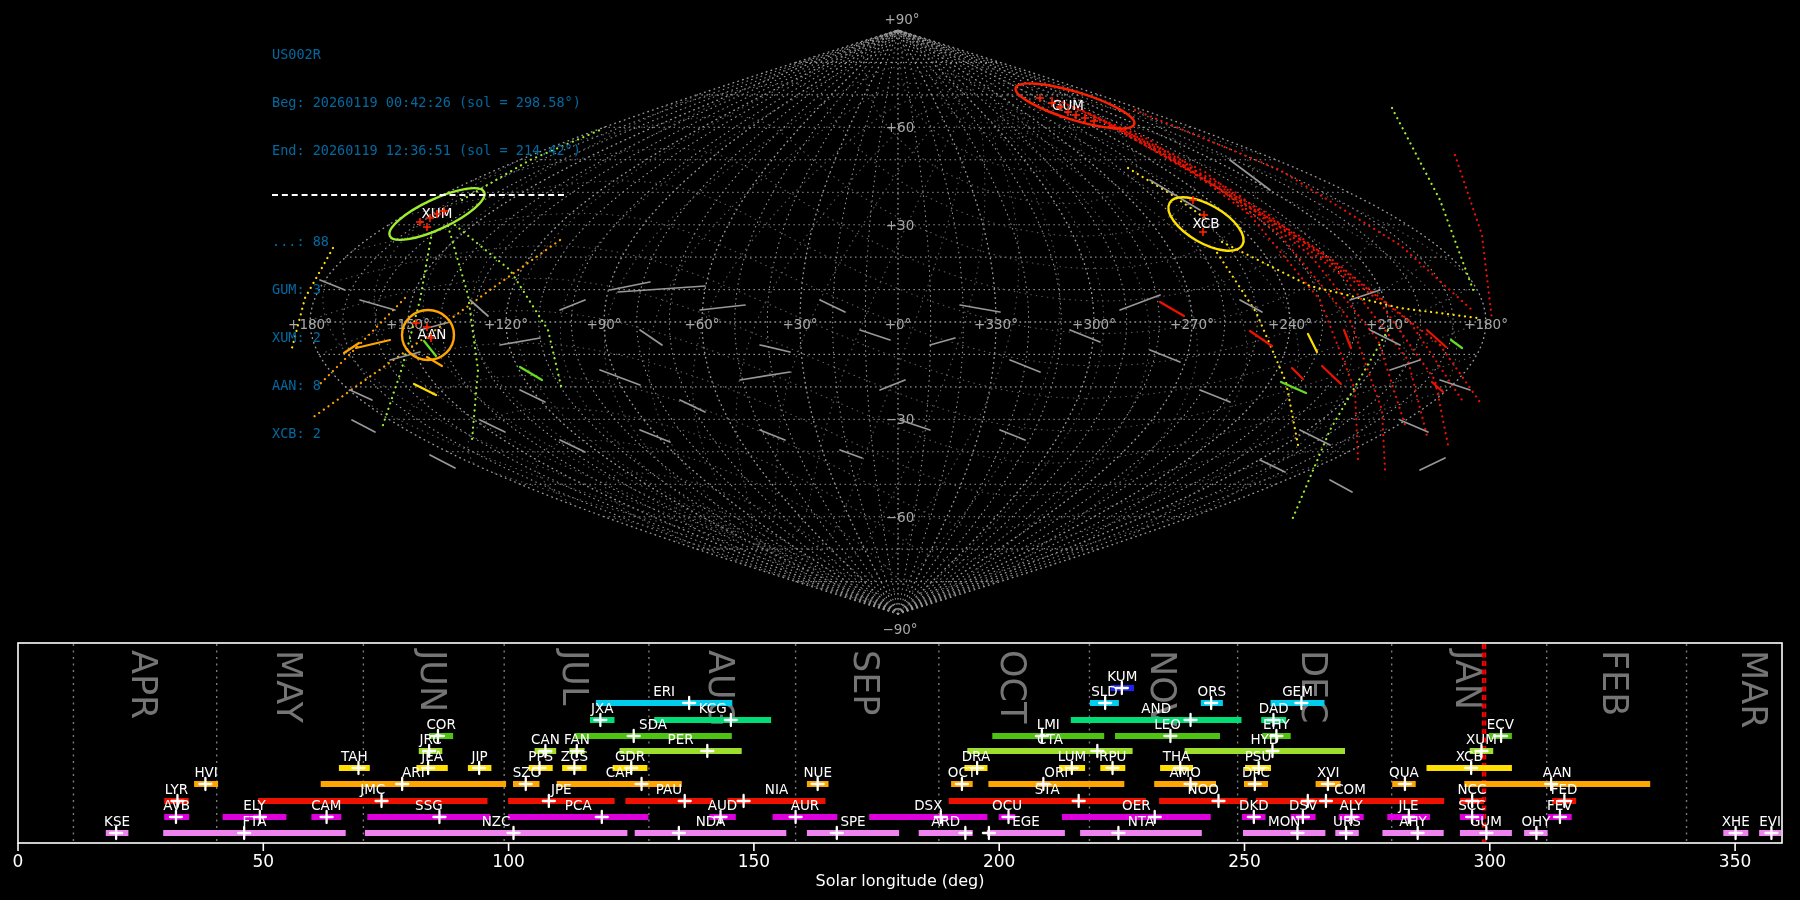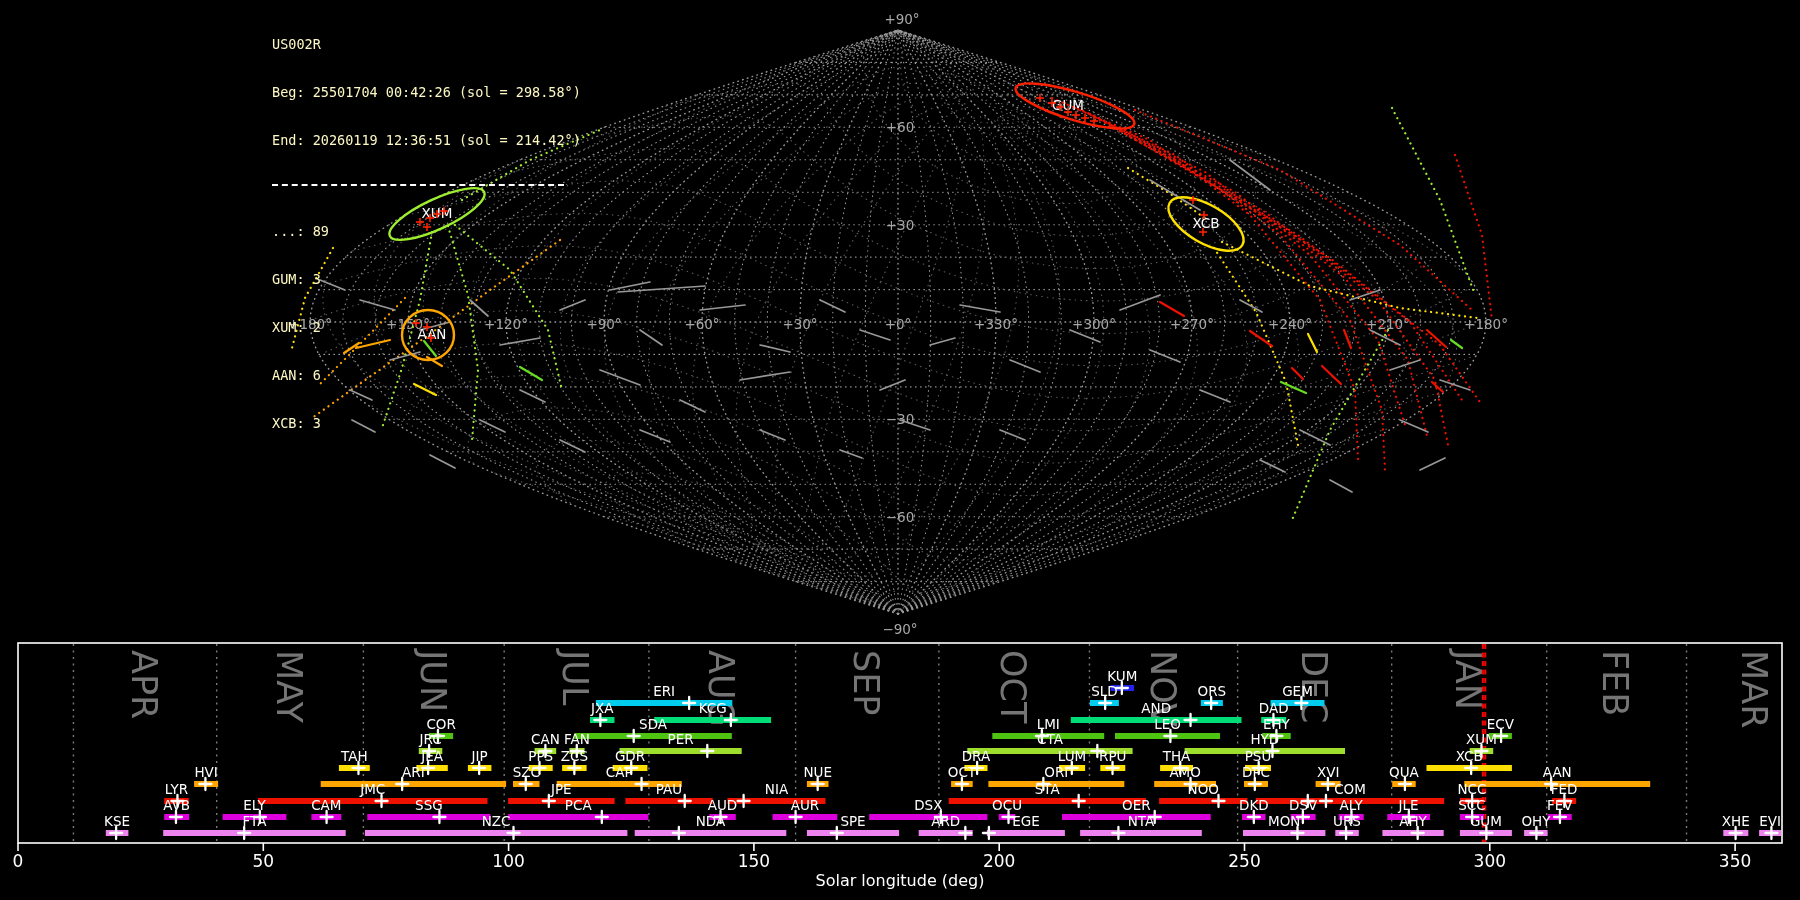--- a/index.html
+++ b/index.html
@@ -1,19 +1,19 @@
 <!DOCTYPE html>
 <html><head>
 <meta charset="utf-8">
 <style>
   html,body{margin:0;padding:0;background:#000;}
   .stage{position:relative;width:1800px;height:900px;background:#000;overflow:hidden;
          font-family:"DejaVu Sans",sans-serif;}
   #plot{position:absolute;left:0;top:0;}
-  #infobox{position:absolute;left:272px;top:4px;color:#fef9c3;
+  #infobox{position:absolute;left:272px;top:14px;color:#0369a1;
            font-family:"DejaVu Sans Mono",monospace;font-size:13.5px;line-height:16px;
            white-space:pre;}
   #infobox .sep{border-top:2px dashed #fff;width:292px;margin:4px 0 5px 0;height:0;}
   .iline{height:16px;}
 </style>
 </head>
 <body>
 
 <div class="stage">
   <svg id="plot" width="1800" height="900" viewBox="0 0 1800 900">
@@ -704,22 +704,22 @@
         <text x="1244.5" y="867" fill="#ffffff" font-size="17" text-anchor="middle" font-family="DejaVu Sans, sans-serif">250</text>
         <line x1="1489.8" y1="843" x2="1489.8" y2="851" stroke="#ffffff" stroke-width="1.6"></line>
         <text x="1489.8" y="867" fill="#ffffff" font-size="17" text-anchor="middle" font-family="DejaVu Sans, sans-serif">300</text>
         <line x1="1735.1" y1="843" x2="1735.1" y2="851" stroke="#ffffff" stroke-width="1.6"></line>
         <text x="1735.1" y="867" fill="#ffffff" font-size="17" text-anchor="middle" font-family="DejaVu Sans, sans-serif">350</text>
         <text x="900" y="886" fill="#ffffff" font-size="16" text-anchor="middle" font-family="DejaVu Sans, sans-serif">Solar longitude (deg)</text>
       </g>
     </svg>
   <div id="infobox">
     <div class="iline">US002R</div>
-    <div class="iline">Beg: 25501704 00:42:26 (sol = 298.58°)</div>
+    <div class="iline">Beg: 20260119 00:42:26 (sol = 298.58°)</div>
     <div class="iline">End: 20260119 12:36:51 (sol = 214.42°)</div>
     <div class="sep"></div>
-    <div class="iline">...: 89</div>
+    <div class="iline">...: 88</div>
     <div class="iline">GUM: 3</div>
     <div class="iline">XUM: 2</div>
-    <div class="iline">AAN: 6</div>
-    <div class="iline">XCB: 3</div>
+    <div class="iline">AAN: 8</div>
+    <div class="iline">XCB: 2</div>
   </div>
 </div>
 
 </body></html>

